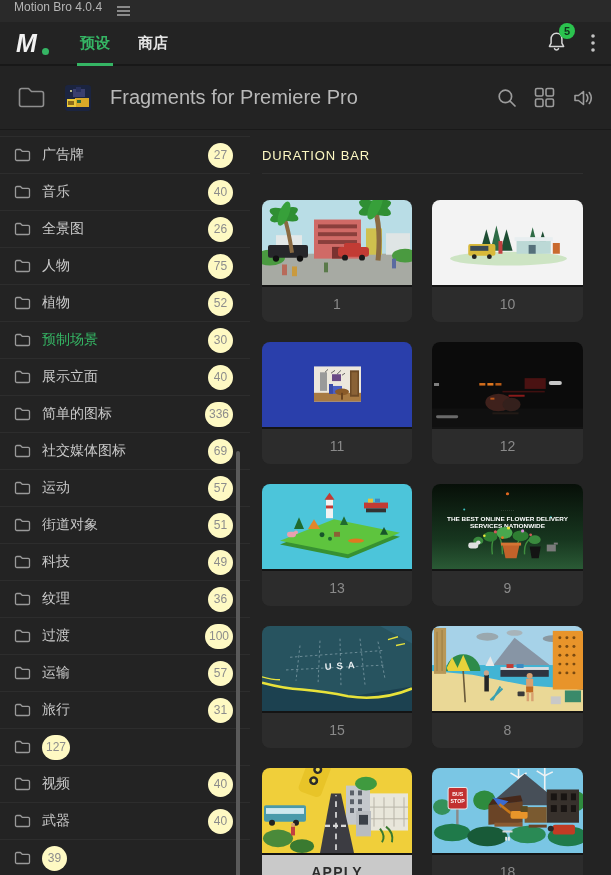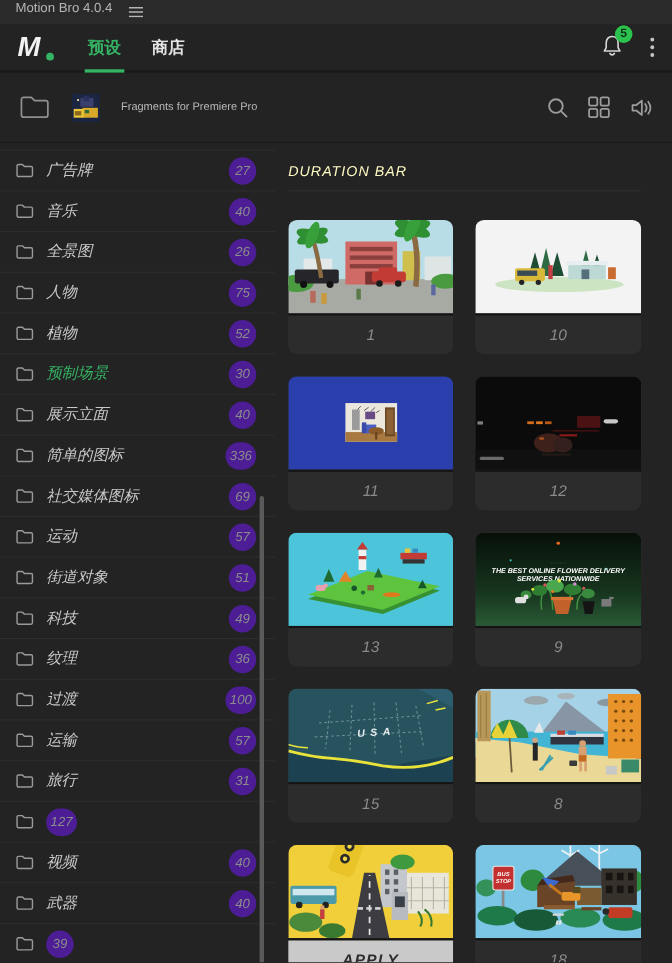--- a/index.html
+++ b/index.html
@@ -41,38 +41,38 @@
   }
   .kebab { cursor:pointer; display:flex; align-items:center; }
 
   
   .breadcrumb {
     height:64px; flex:none; display:flex; align-items:center;
     padding:0 17px; border-bottom:1px solid #191919;
   }
   .crumb-folder { display:flex; align-items:center; margin-right:19px; cursor:pointer; }
   .pack-thumb { width:26px; height:26px; border-radius:3px; overflow:hidden; margin-right:19px; flex:none; }
-  .pack-title { color:#b9b9b9; font-size:10px; }
+  .pack-title { color:#b9b9b9; font-size:20px; }
   .crumb-right { margin-left:auto; display:flex; align-items:center; gap:17px; }
   .icon-btn { display:flex; align-items:center; cursor:pointer; }
 
   
-  .content { flex:1; display:flex; position:relative; overflow:hidden;font-style:italic; }
+  .content { flex:1; display:flex; position:relative; overflow:hidden; }
 
   .sidebar { width:250px; flex:none; padding-top:6px; position:relative; }
   .side-item {
     height:37px; display:flex; align-items:center; gap:11px;
     padding:0 17px 0 14px; border-top:1px solid #2d2d2d;
     color:#c9c9c9; font-size:14px; cursor:pointer;
   }
   .side-item .lbl { flex:1; white-space:nowrap; overflow:hidden; }
   .side-item.active .lbl { color:var(--accent); }
   .count {
     flex:none; min-width:25px; height:25px; padding:0 4px; border-radius:13px;
-    background:#4c1d95; color:#8c8c8c; font-size:12px;
+    background:#fef9c3; color:#8c8c8c; font-size:12px;
     display:flex; align-items:center; justify-content:center;
   }
   .side-scrollbar {
     position:absolute; left:236px; top:321px; width:4px; height:500px;
     background:#5a5a5a; border-radius:2px;
   }
 
   .main { flex:1; padding:18px 0 0 12px; overflow:hidden; }
   .section-title { color:#fef9c3; font-size:13px; letter-spacing:.9px; }
   .section-divider { height:1px; background:#2f2f2f; margin:10px 28px 0 0; }

